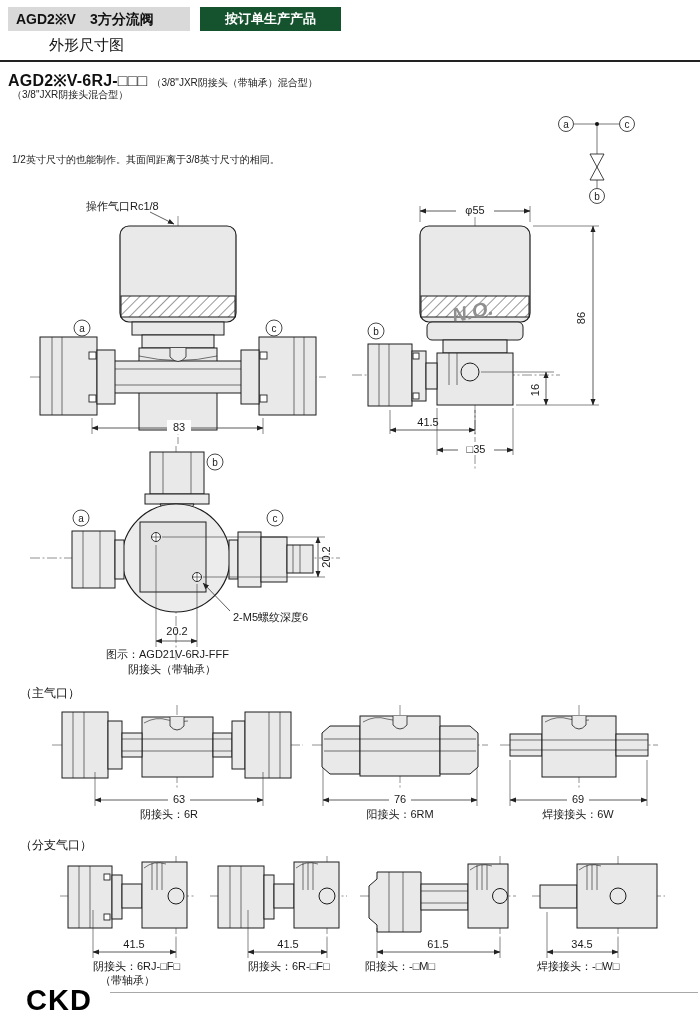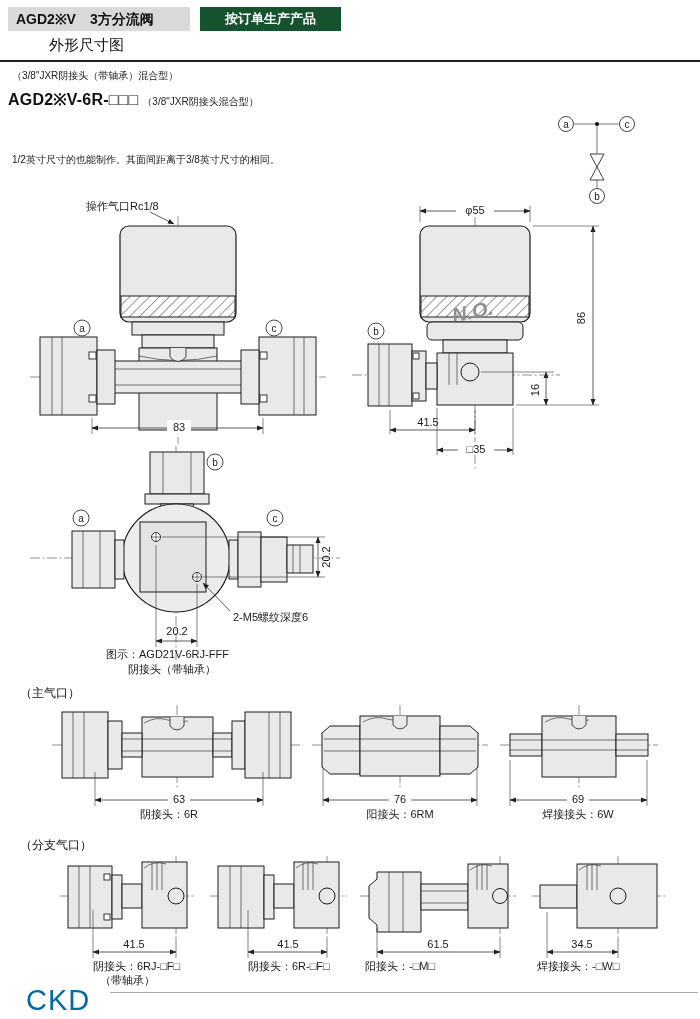--- a/index.html
+++ b/index.html
@@ -12,21 +12,21 @@
   .badge{left:200px;top:7px;width:141px;height:24px;background:#14532d;color:#fff;
          display:flex;align-items:center;justify-content:center;font-size:13px;font-weight:bold;}
   .section-title{left:5px;top:36px;font-size:15px;color:#111;margin-left:44px;}
   .rule{left:0;top:60px;width:700px;height:2px;background:#222;}
   .models{left:8px;top:69px;}
   .model-row{height:18.5px;display:flex;align-items:baseline;white-space:nowrap;}
   .model-code{font-size:16px;font-weight:bold;letter-spacing:.2px;color:#111;}
   .model-desc{font-size:10px;color:#222;margin-left:4px;}
   .note{left:12px;top:153px;font-size:10px;color:#222;}
   .drawings{left:0;top:100px;}
-  .ckd-logo{left:26px;top:984px;font-size:29px;font-weight:normal;color:#0369a1;letter-spacing:1px;}
+  .ckd-logo{left:26px;top:984px;font-size:29px;font-weight:bold;color:#000000;letter-spacing:1px;}
   .footer-line{left:110px;top:992px;width:588px;height:1px;background:#a8a8a8;}
 
   
   .outline{fill:#e9e9e9;stroke:#1c1c1c;stroke-width:1.2;}
   .outline2{fill:#e9e9e9;stroke:#1c1c1c;stroke-width:1;}
   .thin{stroke:#1c1c1c;stroke-width:.6;fill:none;}
   .cl{stroke:#555;stroke-width:.65;fill:none;stroke-dasharray:10 2.5 2 2.5;}
   .ext{stroke:#333;stroke-width:.6;fill:none;}
   .dim{stroke:#333;stroke-width:.8;fill:none;marker-start:url(#arr);marker-end:url(#arr);}
   .dim1{stroke:#333;stroke-width:.8;fill:none;marker-end:url(#arr);}
@@ -45,24 +45,24 @@
   <span>AGD2※V　3方分流阀</span>
 </div>
 <div class="abs badge">
   <span>按订单生产产品</span>
 </div>
 <div class="abs section-title">外形尺寸图</div>
 <div class="abs rule"></div>
 
 <div class="abs models">
   <div class="model-row">
+    <span class="model-code">AGD2※V-6RJ-□□□</span>
     <span class="model-desc">（3/8"JXR阴接头（带轴承）混合型）</span>
   </div>
   <div class="model-row">
-    <span class="model-code">AGD2※V-6R-□□□</span>
     <span class="model-desc">（3/8"JXR阴接头混合型）</span>
   </div>
 </div>
 <div class="abs note">1/2英寸尺寸的也能制作。其面间距离于3/8英寸尺寸的相同。</div>
 
 <svg class="abs drawings" width="700" height="890" viewBox="0 100 700 890" xmlns="http://www.w3.org/2000/svg">
   <defs>
     <marker id="arr" viewBox="0 0 10 10" refX="9.5" refY="5" markerWidth="8" markerHeight="8" orient="auto-start-reverse">
       <path d="M0,1 L10,5 L0,9 Z" fill="#222"></path>
     </marker>

